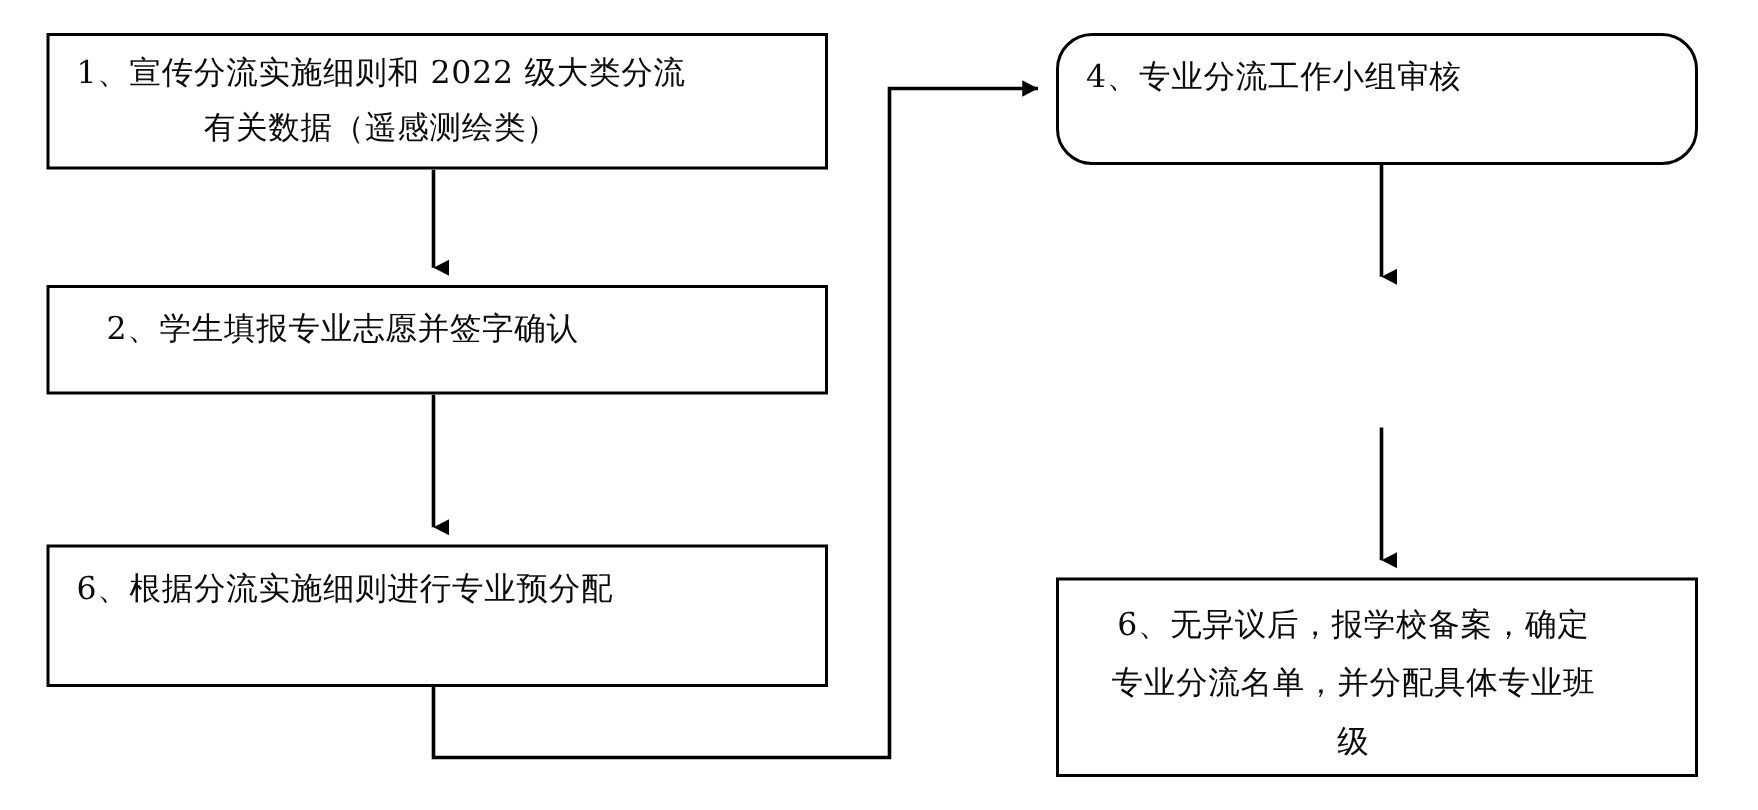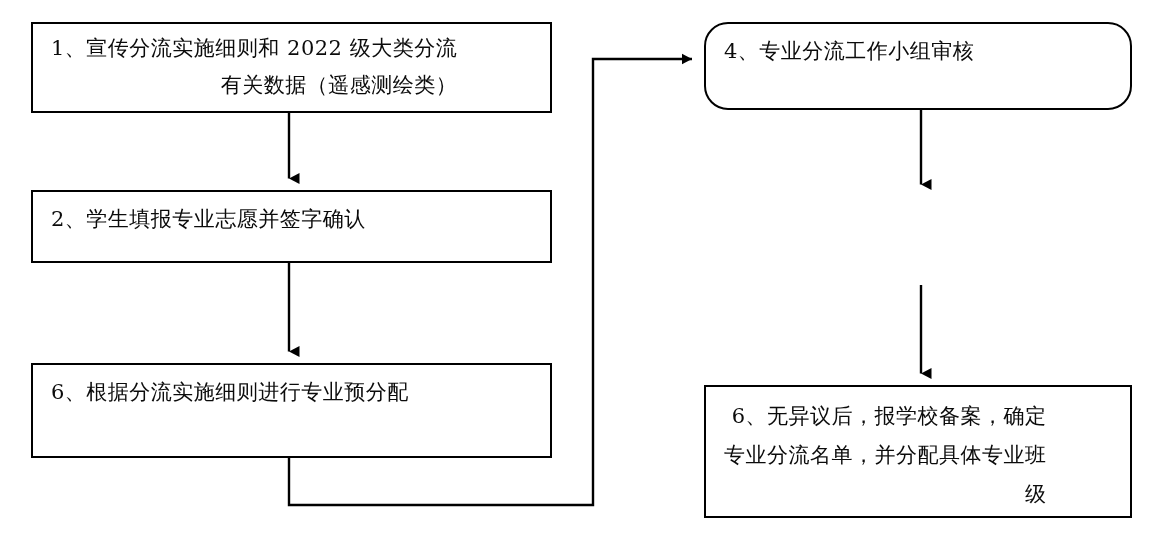--- a/index.html
+++ b/index.html
@@ -33,38 +33,38 @@
     align-items: flex-start;
     justify-content: flex-start;
   }
   .node-text {
     display: block;
     font-family: "DejaVu Serif", "Liberation Serif", serif;
     font-size: 21px;
     line-height: 37px;
     color: #0b0b0b;
     letter-spacing: 0.5px;
-    text-align: right;
+    text-align: center;
     white-space: pre-wrap;
     word-break: break-all;
     padding: 9px 14px 0 18px;
   }
 
   
   #node-1 { left: 31px;  top: 22px;  width: 521px; height: 91px; }
-  #node-2 { left: 31px;  top: 190px; width: 521px; height: 73px; }
+  #node-2 { left: 31px;  top: 190px; width: 521px; height: 73px; padding-left: 20px; }
   #node-3 { left: 31px;  top: 363px; width: 521px; height: 95px; }
 
   
   #node-4 { left: 704px; top: 22px;  width: 428px; height: 88px; border-radius: 24px; }
   #node-5 { left: 704px; top: 196px; width: 428px; height: 89px; }
   #node-6 { left: 704px; top: 385px; width: 428px; height: 133px; }
 
   #node-1 .node-text { padding-top: 6px; }
-  #node-6 .node-text { padding-top: 10px; line-height: 39px; }
+  #node-6 .node-text { padding-top: 10px; line-height: 39px; margin-left: 17px; }
 </style>
 </head>
 <body>
 
 <div id="flowchart-canvas">
 
   <svg class="connector-layer" viewBox="0 0 1172 540" width="1172" height="540">
     <defs>
       <marker id="arrowhead-down" markerWidth="12" markerHeight="11" refX="6" refY="10.5" orient="auto" markerUnits="userSpaceOnUse">
         <polygon points="0.5,0 11.5,0 6,10.5" fill="#000000"></polygon>

